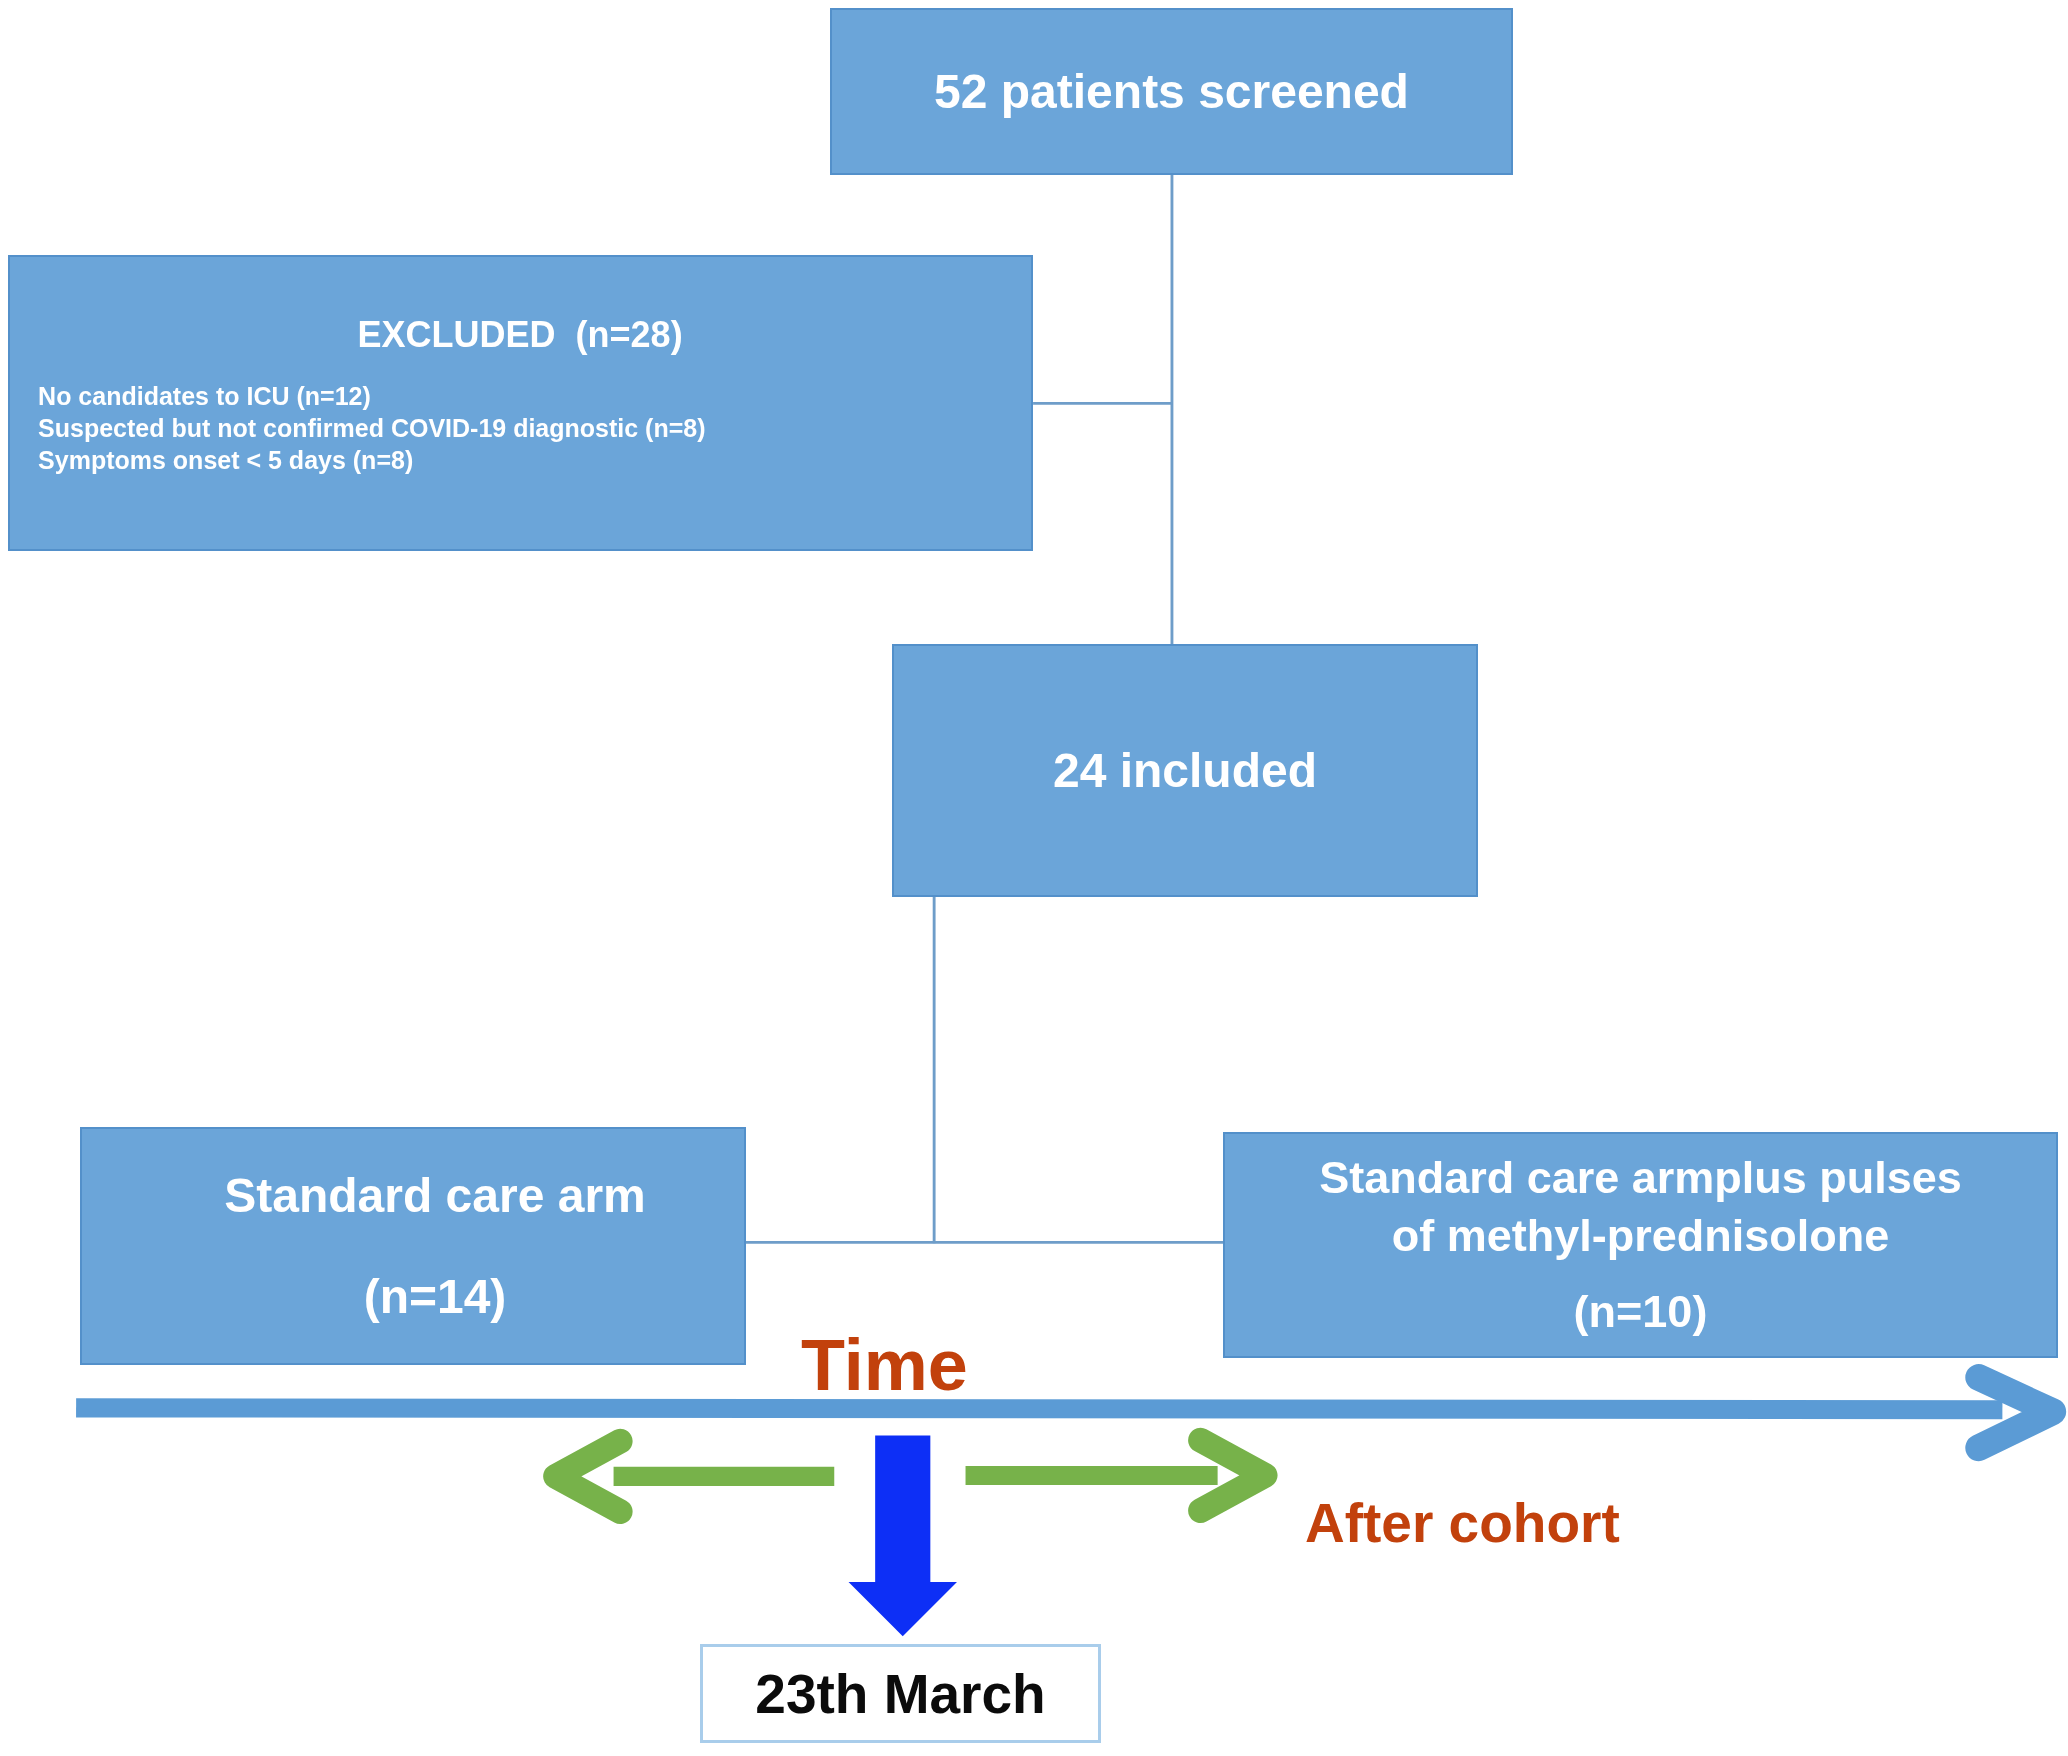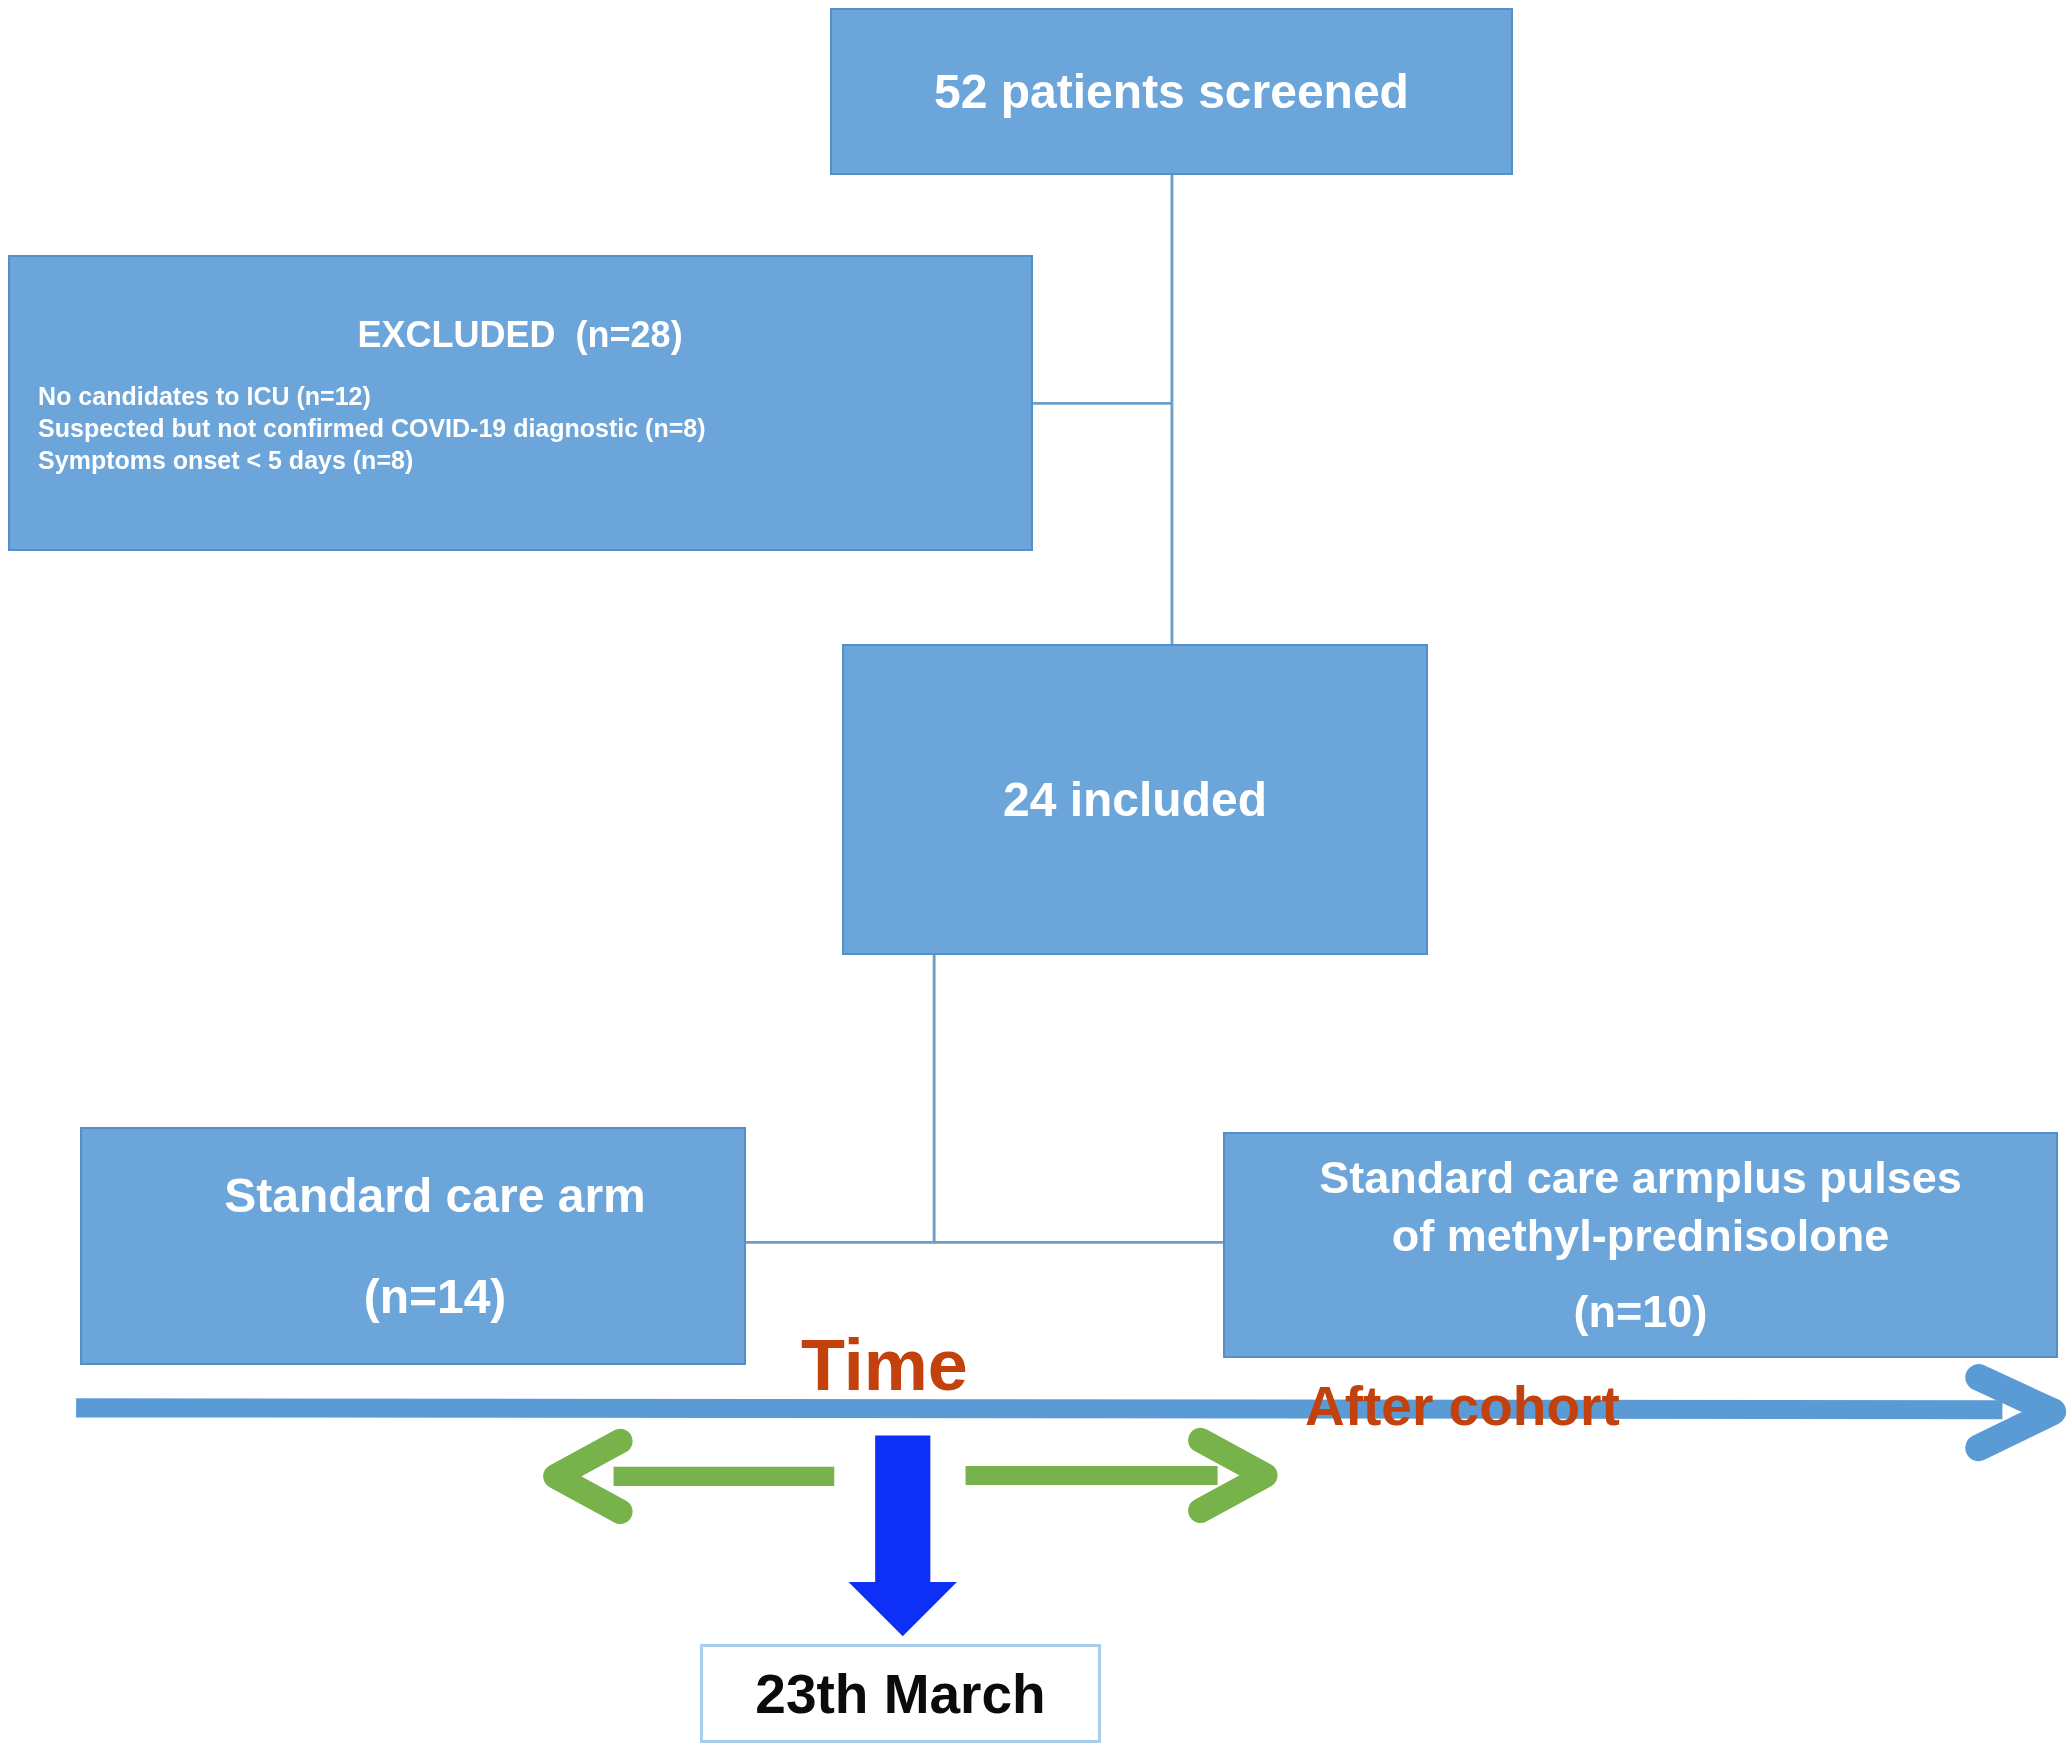--- a/index.html
+++ b/index.html
@@ -33,21 +33,21 @@
     border: 2.9px solid var(--box_border);
     color: #ffffff;
     font-weight: bold;
     display: flex;
     flex-direction: column;
     align-items: center;
     justify-content: center;
     text-align: center;
   }
   #screened-box { left: 830px; top: 7.6px;    width: 683px; height: 167px; font-size: 48px; }
-  #included-box { left: 842px; top: 644px;  width: 586px; height: 311px; font-size: 48px; }
+  #included-box { left: 892px; top: 644px;  width: 586px; height: 253px; font-size: 48px; }
   #left-arm-box { left: 80px;  top: 1127px; width: 666px; height: 238px; font-size: 48px; padding-left: 44px; }
   #left-arm-box .line2 { margin-top: 46px; }
   #right-arm-box{ left: 1223px; top: 1132px; width: 835px; height: 226px;
                   font-size: 45px; line-height: 1.3; }
   #right-arm-box .line3 { margin-top: 17px; }
 
   #excluded-box {
     left: 7.6px; top: 255px; width: 1025px; height: 296px;
     justify-content: flex-start;
     align-items: stretch;
@@ -66,21 +66,21 @@
   }
 
   .label {
     position: absolute;
     color: #c2410c;
     font-weight: bold;
     white-space: nowrap;
   }
   #time-label   { left: 801px;  top: 1324px; font-size: 72px; }
   #before-label { left: 86px;   top: 1446px; font-size: 55px; }
-  #after-label  { left: 1305px; top: 1374px; font-size: 55px; }
+  #after-label  { left: 1305px; top: 1491px; font-size: 55px; }
 
   #march-box {
     position: absolute;
     box-sizing: border-box;
     left: 700px; top: 1644px; width: 401px; height: 99px;
     background: #ffffff;
     border: 3.8px solid var(--march_border);
     display: flex; align-items: center; justify-content: center;
     color: #0b0b0b; font-weight: bold; font-size: 55px;
   }

